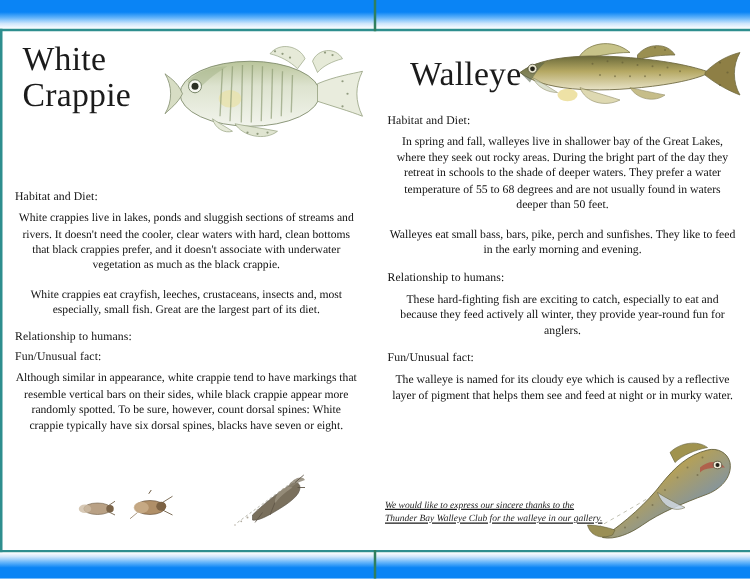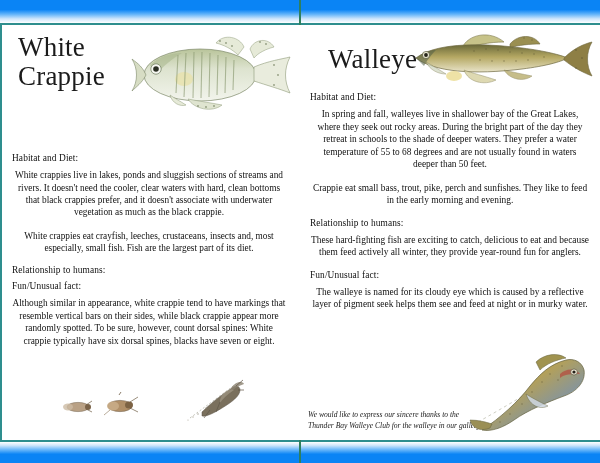--- a/index.html
+++ b/index.html
@@ -49,22 +49,22 @@
   p.body{
     font-size:9.4px;line-height:1.33;margin:0 0 11px 0;color:#111;
     text-align:center;
   }
   .col-left p.body{font-size:9.3px;}
 
   .spacer-crappie{height:62px;}
   .spacer-walleye{height:18px;}
 
   .credit{
-    position:absolute;left:8px;top:384px;width:200px;
-    font-size:7.6px;font-style:italic;line-height:1.45;color:#1a1a1a;
+    position:absolute;left:8px;top:373px;width:200px;
+    font-size:7.6px;font-style:italic;line-height:1.45;color:#1a1a1a;text-decoration:underline;
   }
 
   
   .fish-crappie{position:absolute;left:128px;top:27px;width:165px;height:95px;}
   .fish-walleye{position:absolute;left:404px;top:18px;width:190px;height:80px;}
   .fish-jump{position:absolute;left:470px;top:352px;width:122px;height:80px;}
   .bug{position:absolute;}
   .bug-1{left:58px;top:396px;width:34px;height:22px;}
   .bug-2{left:100px;top:392px;width:40px;height:26px;}
   .bug-3{left:186px;top:378px;width:58px;height:44px;}
@@ -86,43 +86,43 @@
 
       <div class="title title-left">
         <div>White</div>
         <div>Crappie</div>
       </div>
 
       <div class="spacer-crappie"></div>
 
       <h4 class="section">Habitat and Diet:</h4>
       <p class="body">White crappies live in lakes, ponds and sluggish sections of streams and rivers. It doesn't need the cooler, clear waters with hard, clean bottoms that black crappies prefer, and it doesn't associate with underwater vegetation as much as the black crappie.</p>
-      <p class="body">White crappies eat crayfish, leeches, crustaceans, insects and, most especially, small fish. Fish are the largest part of its diet.</p>
+      <p class="body">White crappies eat crayfish, leeches, crustaceans, insects and, most especially, small fish. Great are the largest part of its diet.</p>
 
       <h4 class="section">Relationship to humans:</h4>
 
       <h4 class="section">Fun/Unusual fact:</h4>
       <p class="body">Although similar in appearance, white crappie tend to have markings that resemble vertical bars on their sides, while black crappie appear more randomly spotted. To be sure, however, count dorsal spines: White crappie typically have six dorsal spines, blacks have seven or eight.</p>
     </div>
 
     <div class="col col-right">
 
       <div class="title title-right">Walleye</div>
 
       <div class="spacer-walleye"></div>
 
       <h4 class="section">Habitat and Diet:</h4>
       <p class="body">In spring and fall, walleyes live in shallower bay of the Great Lakes, where they seek out rocky areas. During the bright part of the day they retreat in schools to the shade of deeper waters. They prefer a water temperature of 55 to 68 degrees and are not usually found in waters deeper than 50 feet.</p>
-      <p class="body">Crappie eat small bass, trout, pike, perch and sunfishes. They like to feed in the early morning and evening.</p>
+      <p class="body">Walleyes eat small bass, bars, pike, perch and sunfishes. They like to feed in the early morning and evening.</p>
 
       <h4 class="section">Relationship to humans:</h4>
-      <p class="body">These hard-fighting fish are exciting to catch, delicious to eat and because them feed actively all winter, they provide year-round fun for anglers.</p>
+      <p class="body">These hard-fighting fish are exciting to catch, especially to eat and because they feed actively all winter, they provide year-round fun for anglers.</p>
 
       <h4 class="section">Fun/Unusual fact:</h4>
-      <p class="body">The walleye is named for its cloudy eye which is caused by a reflective layer of pigment seek helps them see and feed at night or in murky water.</p>
+      <p class="body">The walleye is named for its cloudy eye which is caused by a reflective layer of pigment that helps them see and feed at night or in murky water.</p>
 
       <div class="credit">
         <div>We would like to express our sincere thanks to the</div>
         <div>Thunder Bay Walleye Club for the walleye in our gallery.</div>
       </div>
     </div>
   </div>
 
   <div class="fish-crappie">
     <svg viewBox="0 0 165 95" width="165" height="95">

